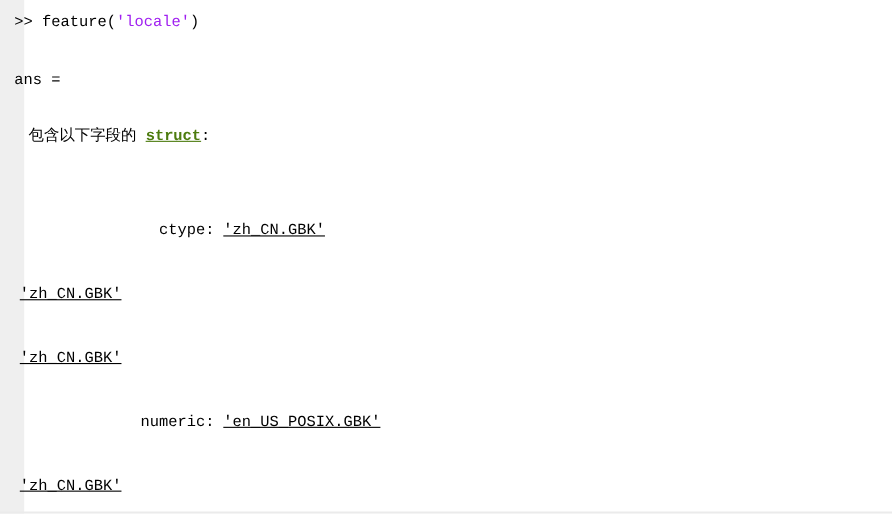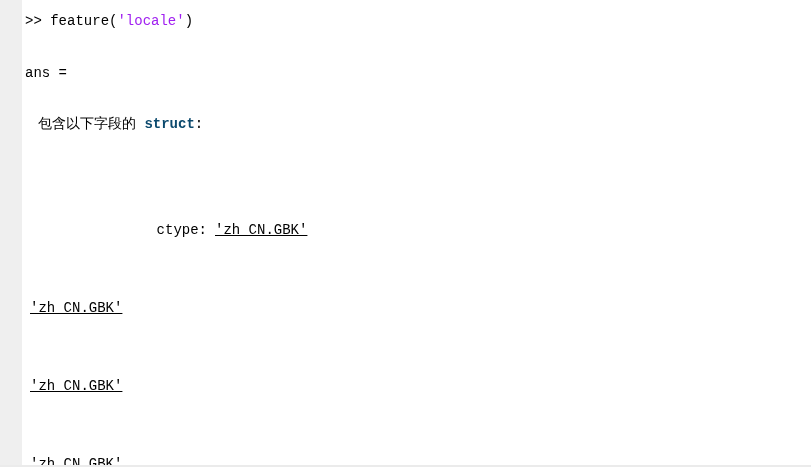--- a/index.html
+++ b/index.html
@@ -27,21 +27,21 @@
   .bottom-line {
     position: absolute;
     left: 0;
     bottom: 0;
     width: 811px;
     height: 2px;
     background: #ebebeb;
   }
   .content {
     position: absolute;
-    left: 22px;
+    left: 10px;
     top: 0;
     width: 789px;
     height: 465px;
     white-space: pre;
   }
   .cmd-line {
     position: absolute;
     top: 12px;
     left: 3px;
     line-height: 18px;
@@ -56,34 +56,34 @@
     line-height: 18px;
     font-family: Liberation Mono, monospace;
   }
   .intro-line {
     position: absolute;
     top: 114px;
     left: 16px;
     line-height: 20px;
   }
   .intro-link {
-    color: #0c4a6e;
+    color: #4d7c0f;
     font-weight: bold;
+    text-decoration: underline;
     cursor: pointer;
   }
   .fields {
     position: absolute;
     top: 165px;
     left: 0;
   }
   .field-row {
     display: flex;
     height: 26px;
     line-height: 26px;
-    margin-top: 20px;
   }
   .field-name {
     display: inline-block;
     width: 185px;
     text-align: right;
   }
   .field-value {
     margin-left: 8px;
     text-decoration: underline;
   }
@@ -98,20 +98,21 @@
   <div class="cmd-line"><span>&gt;&gt; </span><span>feature(</span><span class="cmd-string">'locale'</span><span>)</span></div>
 
   <div class="ans-line">ans =</div>
 
   <div class="intro-line"><span>包含以下字段的 </span><span class="intro-link">struct</span><span>:</span></div>
 
   <div class="fields">
     <div class="field-row"><span class="field-name">ctype:</span><span class="field-value">'zh_CN.GBK'</span></div>
     <div class="field-row"><span class="field-value">'zh_CN.GBK'</span></div>
     <div class="field-row"><span class="field-value">'zh_CN.GBK'</span></div>
+    <div class="field-row"><span class="field-name">numeric:</span><span class="field-value">'en_US_POSIX.GBK'</span></div>
     <div class="field-row"><span class="field-value">'zh_CN.GBK'</span></div>
     
     
     
     
     
     
   </div>
 
 </div>

